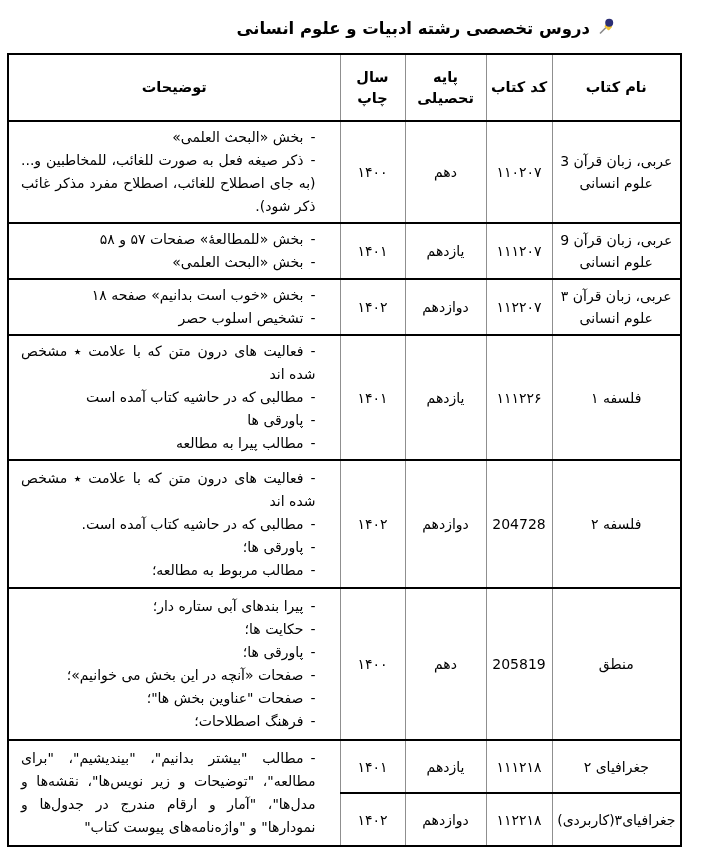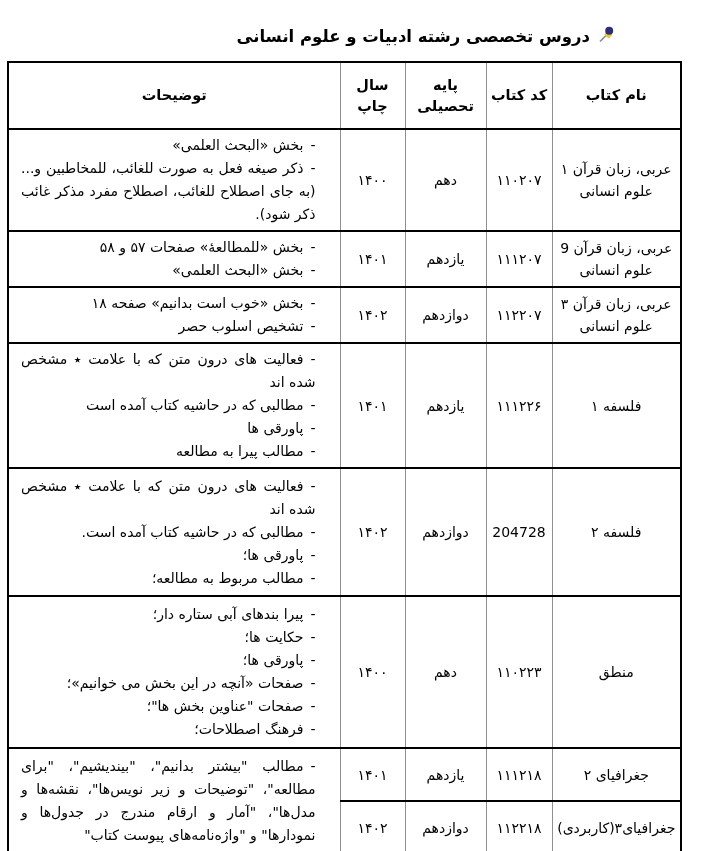--- a/index.html
+++ b/index.html
@@ -3,21 +3,21 @@
 <meta charset="utf-8">
 <style>
   html,body { margin:0; padding:0; background:#fff; }
   body {
     width:713px; height:851px;
     font-family:"DejaVu Sans", sans-serif;
     color:#000; direction:rtl;
   }
   .title-row {
     display:flex; align-items:center; gap:8px;
-    padding:26px 98px 14px 0;
+    padding:18px 98px 14px 0;
     font-weight:bold; font-size:16.5px;
   }
   .pin { flex:0 0 auto; }
   table.main {
     border-collapse:collapse;
     table-layout:fixed;
     width:673px;
     margin-right:31px;
     border:2px solid #000;
   }
@@ -68,21 +68,21 @@
       <th>کد کتاب</th>
       <th>پایه
 تحصیلی</th>
       <th>سال
 چاپ</th>
       <th>توضیحات</th>
     </tr>
   </thead>
   <tbody>
     <tr style="height:97px">
-      <td class="center">عربی، زبان قرآن ۱
+      <td class="center">عربی، زبان قرآن 3
 علوم انسانی</td>
       <td class="center">۱۱۰۲۰۷</td>
       <td class="center">دهم</td>
       <td class="center">۱۴۰۰</td>
       <td class="del">
         <ul>
           <li>بخش «البحث العلمی»</li>
           <li>ذکر صیغه فعل به صورت للغائب، للمخاطبین و... (به جای اصطلاح للغائب، اصطلاح مفرد مذکر غائب ذکر شود).</li>
         </ul>
       </td>
@@ -136,21 +136,21 @@
         <ul>
           <li>فعالیت های درون متن که با علامت ٭ مشخص شده اند</li>
           <li>مطالبی که در حاشیه کتاب آمده است.</li>
           <li>پاورقی ها؛</li>
           <li>مطالب مربوط به مطالعه؛</li>
         </ul>
       </td>
     </tr>
     <tr style="height:152px">
       <td class="center">منطق</td>
-      <td class="center">۱۱۰۲۲۳</td>
+      <td class="center">205819</td>
       <td class="center">دهم</td>
       <td class="center">۱۴۰۰</td>
       <td class="del">
         <ul>
           <li>پیرا بندهای آبی ستاره دار؛</li>
           <li>حکایت ها؛</li>
           <li>پاورقی ها؛</li>
           <li>صفحات «آنچه در این بخش می خوانیم»؛</li>
           <li>صفحات "عناوین بخش ها"؛</li>
           <li>فرهنگ اصطلاحات؛</li>

